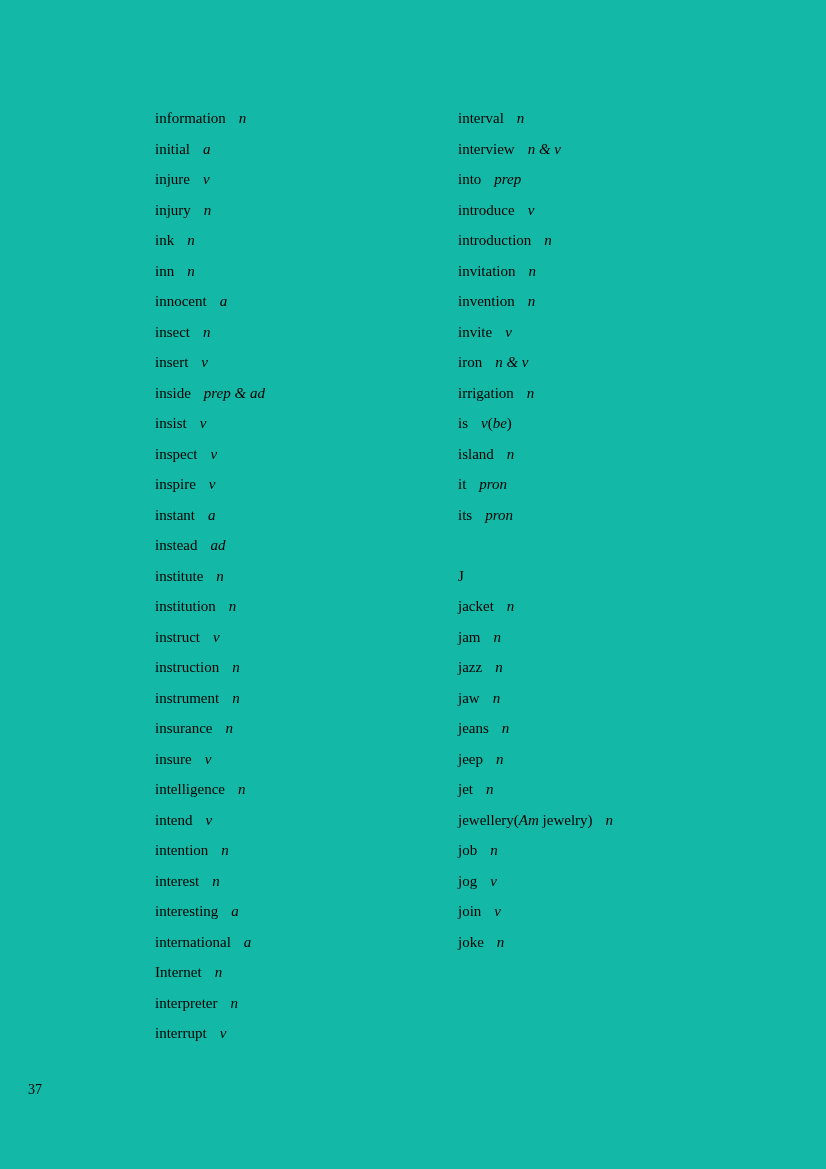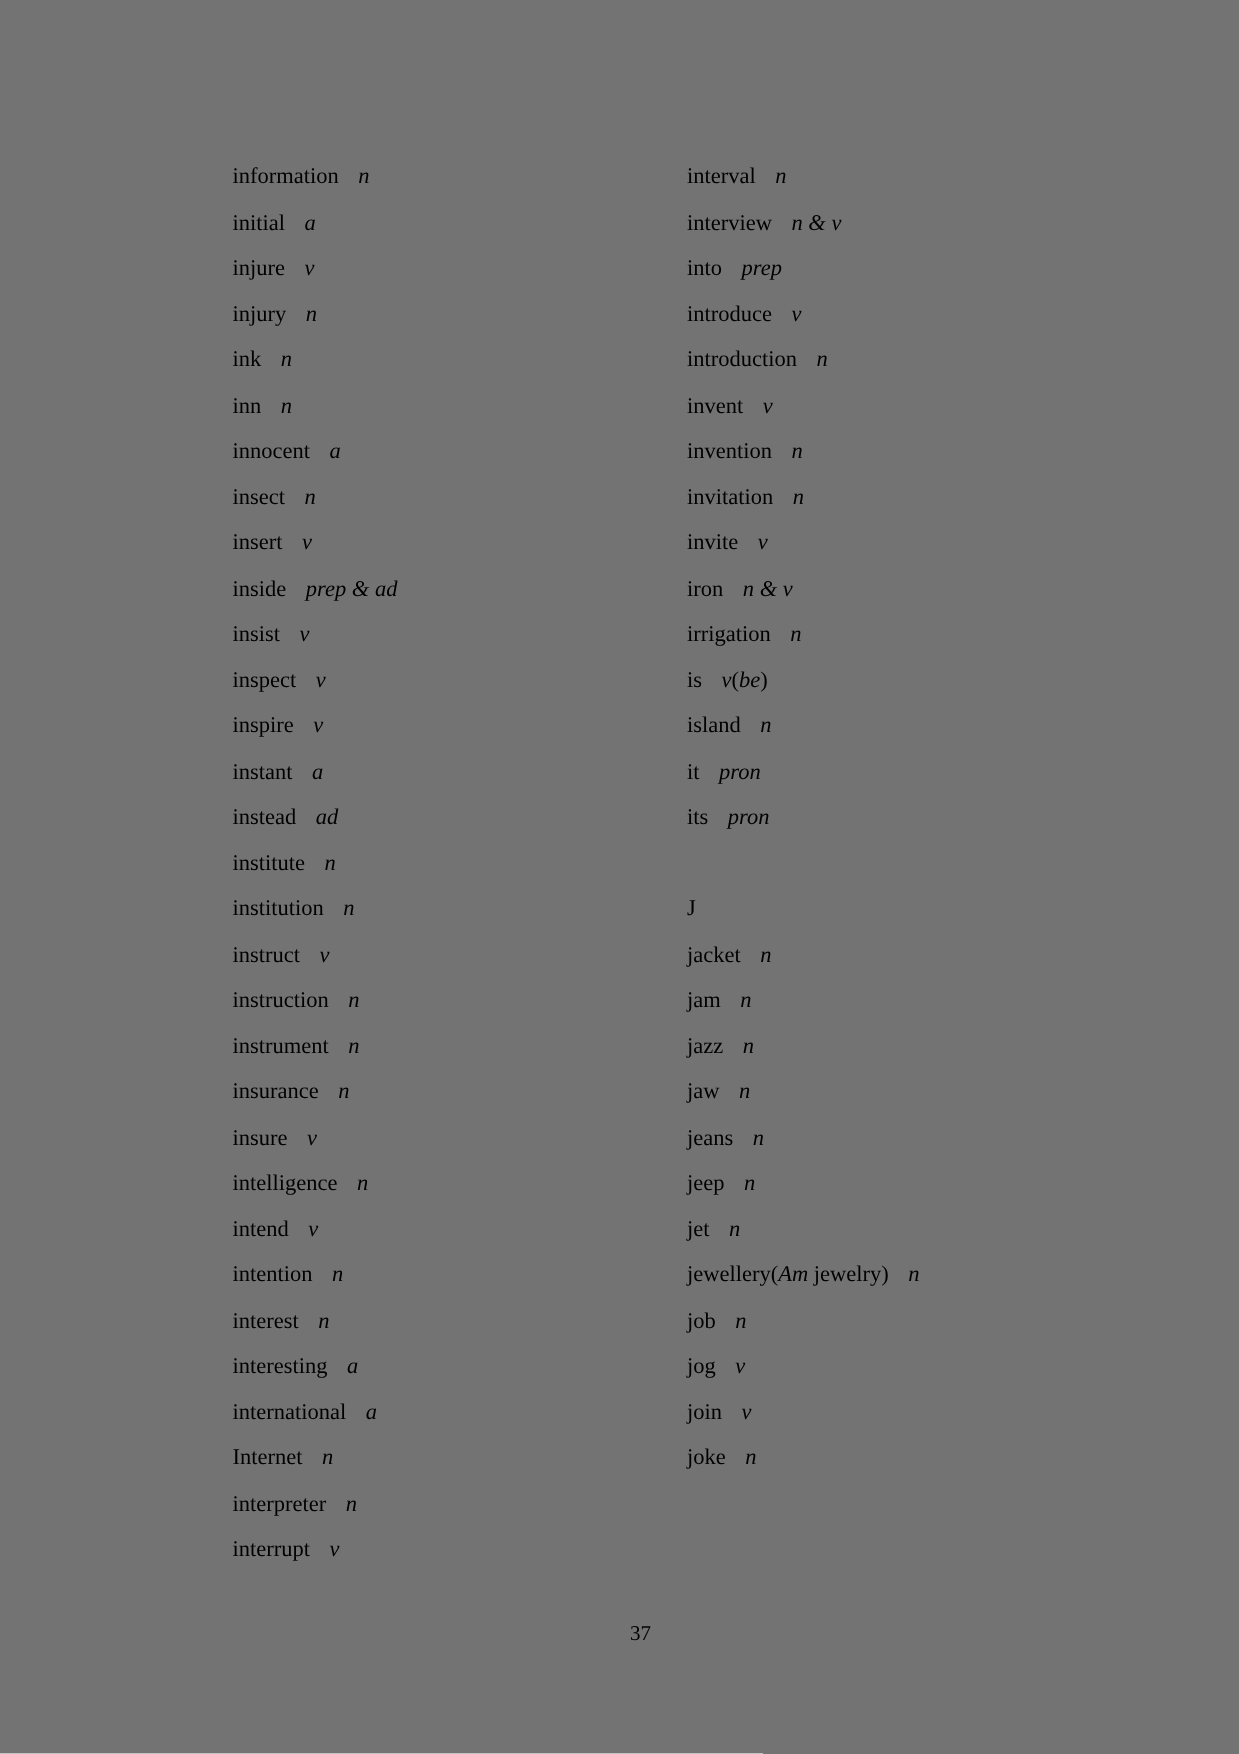--- a/index.html
+++ b/index.html
@@ -11,21 +11,22 @@
     width: 826px;
     height: 1169px;
     position: relative;
     font-family: "Liberation Serif", "DejaVu Serif", serif;
     color: #000000;
     overflow: hidden;
   }
   .page {
     position: absolute;
     inset: 0;
-    background: #737373;
+    background: #14b8a6;
+    text-decoration: underline;
   }
   .col {
     position: absolute;
     top: 103px;
   }
   .col-left  { left: 155px; }
   .col-right { left: 458px; }
   .row {
     height: 30.53px;
     line-height: 30.53px;
@@ -39,21 +40,21 @@
   }
   .seg-i { font-style: italic; }
   .seg-r { font-style: normal; }
   .page-number {
     position: absolute;
     top: 1082px;
     left: 0;
     width: 100%;
     padding-left: 28px;
     box-sizing: border-box;
-    text-align: center;
+    text-align: left;
     font-size: 14px;
     line-height: 16px;
   }
 </style>
 </head>
 <body>
 
 <div class="page">
   <div class="col col-left" id="col-left">
       <div class="row"><span class="word">information</span><span class="pos">n</span></div>
@@ -87,23 +88,22 @@
       <div class="row"><span class="word">Internet</span><span class="pos">n</span></div>
       <div class="row"><span class="word">interpreter</span><span class="pos">n</span></div>
       <div class="row"><span class="word">interrupt</span><span class="pos">v</span></div>
     </div>
   <div class="col col-right" id="col-right">
       <div class="row"><span class="word">interval</span><span class="pos">n</span></div>
       <div class="row"><span class="word">interview</span><span class="pos">n &amp; v</span></div>
       <div class="row"><span class="word">into</span><span class="pos">prep</span></div>
       <div class="row"><span class="word">introduce</span><span class="pos">v</span></div>
       <div class="row"><span class="word">introduction</span><span class="pos">n</span></div>
-      <div class="row"><span class="word">invent</span><span class="pos">v</span></div>
+      <div class="row"><span class="word">invitation</span><span class="pos">n</span></div>
       <div class="row"><span class="word">invention</span><span class="pos">n</span></div>
-      <div class="row"><span class="word">invitation</span><span class="pos">n</span></div>
       <div class="row"><span class="word">invite</span><span class="pos">v</span></div>
       <div class="row"><span class="word">iron</span><span class="pos">n &amp; v</span></div>
       <div class="row"><span class="word">irrigation</span><span class="pos">n</span></div>
       <div class="row"><span class="word">is</span><span class="pos"><span class="seg-i">v</span><span class="seg-r">(</span><span class="seg-i">be</span><span class="seg-r">)</span></span></div>
       <div class="row"><span class="word">island</span><span class="pos">n</span></div>
       <div class="row"><span class="word">it</span><span class="pos">pron</span></div>
       <div class="row"><span class="word">its</span><span class="pos">pron</span></div>
       <div class="row"></div>
       <div class="row"><span class="word">J</span></div>
       <div class="row"><span class="word">jacket</span><span class="pos">n</span></div>

